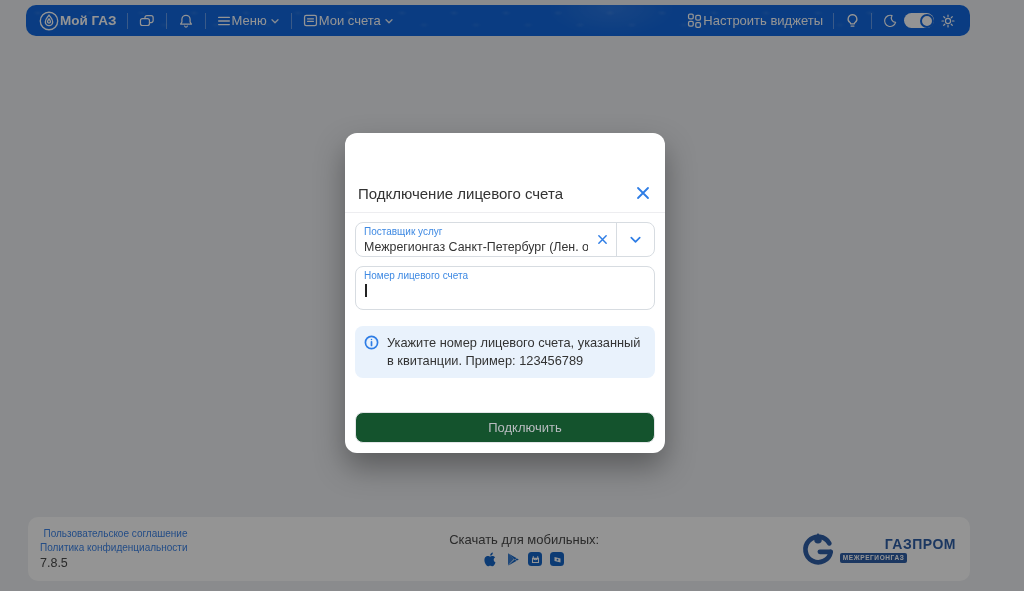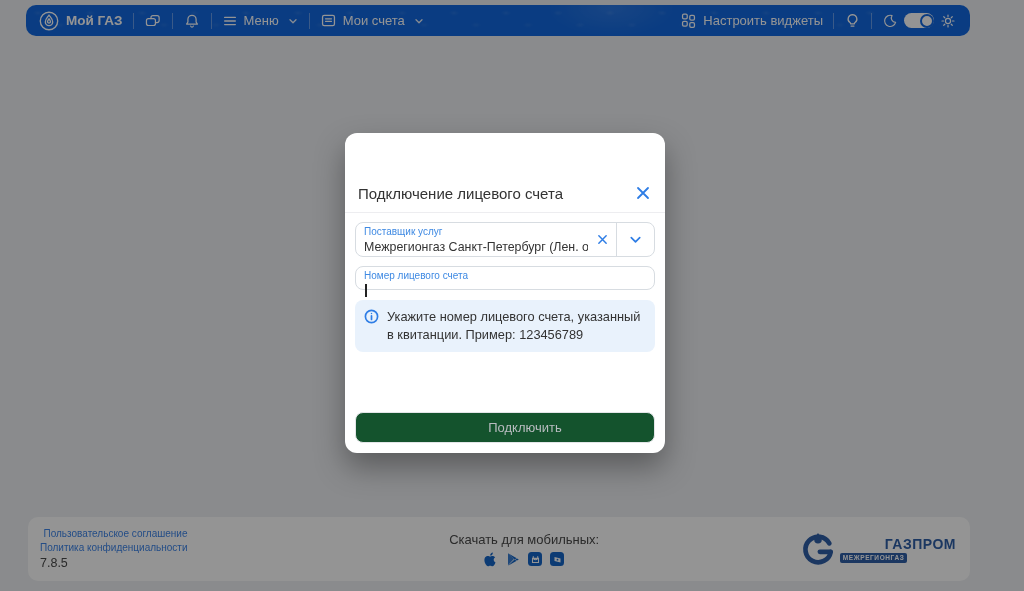--- a/index.html
+++ b/index.html
@@ -21,21 +21,21 @@
   .topbar::before {
     content:""; position:absolute; inset:0; pointer-events:none;
     background:
       radial-gradient(ellipse 90px 40px at 62% 10%, rgba(255,255,255,0.10), rgba(255,255,255,0) 70%),
       radial-gradient(7px 4px at 12px 8px,  rgba(255,255,255,0.07), rgba(255,255,255,0) 70%),
       radial-gradient(7px 4px at 34px 20px, rgba(255,255,255,0.06), rgba(255,255,255,0) 70%);
     background-size:auto, 52px 28px, 52px 28px;
   }
   .bar-group { display:flex; align-items:center; height:100%; position:relative; z-index:1; }
   .bar-item {
-    display:flex; align-items:center; gap:6px; height:100%;
+    display:flex; align-items:center; height:100%;
     padding:0 10px; background:none; border:none; color:#fff;
     font-family:inherit; font-size:13px; font-weight:500; cursor:pointer; white-space:nowrap;
   }
   .brand { padding-left:0; font-weight:700; font-size:13.5px; }
   .vdiv { width:1px; height:16px; background:rgba(255,255,255,0.35); }
   .icon-stroke { stroke:#fff; fill:none; stroke-width:1.5; stroke-linecap:round; stroke-linejoin:round; }
   .chev { margin-left:2px; opacity:0.9; }
 
   .theme-switch { display:flex; align-items:center; gap:6px; padding:0 2px 0 10px; }
   .toggle {
@@ -86,21 +86,21 @@
   .modal-body { position:relative; flex:1; padding:9px 10px; }
 
   .field { border:1px solid #d7dce1; border-radius:8px; background:#fff; }
   .select-field { height:35px; display:flex; align-items:stretch; margin-bottom:9px; }
   .sel-main { flex:1; min-width:0; padding:3px 0 0 8px; cursor:pointer; }
   .f-label { font-size:10px; color:#3f8ae3; line-height:1.25; white-space:nowrap; }
   .f-value { font-size:12.4px; color:#333; white-space:nowrap; overflow:hidden; margin-top:1px; }
   .clear-btn { width:28px; background:none; border:none; cursor:pointer; color:#2e7de5; display:flex; align-items:center; justify-content:center; }
   .arrow-cell { width:38px; border-left:1px solid #d7dce1; background:none; border-top:none; border-right:none; border-bottom:none; cursor:pointer; color:#2e7de5; display:flex; align-items:center; justify-content:center; }
 
-  .input-field { height:24px; padding:3px 8px 0; margin-bottom:10px; cursor:text; }
+  .input-field { height:44px; padding:3px 8px 0; margin-bottom:16px; cursor:text; }
   .caret { width:1.5px; height:13px; background:#222; margin:1px 0 0 1px; }
 
   .hint {
     background:#e9f2fc; border-radius:8px; padding:8px 9px;
     display:flex; gap:8px; align-items:flex-start;
     font-size:12.8px; color:#333; line-height:1.4;
   }
   .hint svg { flex-shrink:0; margin-top:1px; }
 
   .submit-btn {

